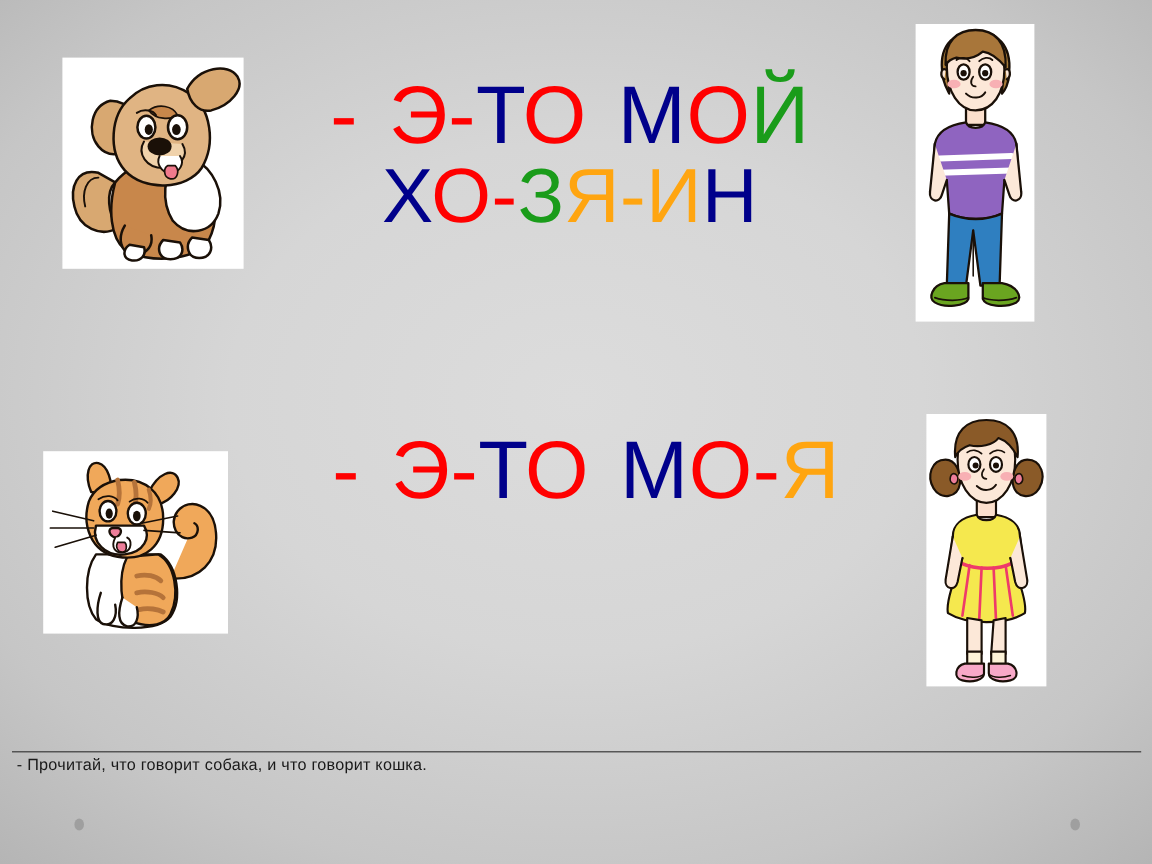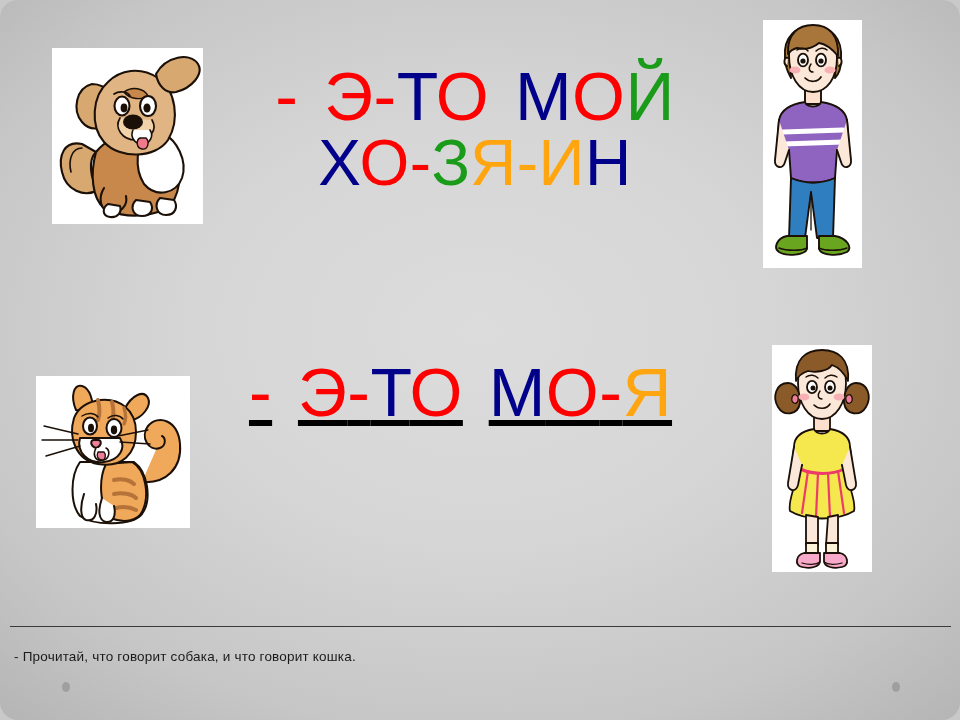--- a/index.html
+++ b/index.html
@@ -5,62 +5,60 @@
   html,body{margin:0;padding:0;}
   body{
     width:960px;height:720px;overflow:hidden;
     font-family:"Liberation Sans","DejaVu Sans",sans-serif;
     background:#c9c9c9;
   }
   #slide{
     position:relative;width:960px;height:720px;
     background:
       radial-gradient(ellipse 760px 560px at 50% 46%, #dcdcdc 0%, #d6d6d6 38%, #c6c6c6 72%, #b0b0b0 100%);
-    border-radius: 18px;
   }
 
   
   .pic{position:absolute;background:#ffffff;overflow:hidden;}
   .pic svg{display:block;width:100%;height:100%;}
 
   #dog-pic  {left:52px; top:48px;  width:151px; height:176px;}
   #boy-pic  {left:763px;top:20px;  width:99px;  height:248px;}
   #cat-pic  {left:36px; top:376px; width:154px; height:152px;}
   #girl-pic {left:772px;top:345px; width:100px; height:227px;}
 
   
   .wordblock{
     position:absolute;text-align:center;
     font-weight:400;letter-spacing:0.5px;
     line-height:1.02;
     white-space:nowrap;
     font-family:"Liberation Sans","DejaVu Sans",sans-serif;
   }
   #block-dog  {left:210px;top:62px; width:530px;font-size:68px;}
-  #block-cat  {left:188px;top:358px;width:545px;font-size:68px;text-decoration:underline;}
+  #block-cat  {left:216px;top:358px;width:545px;font-size:68px;}
   .wline{display:block;}
   .wline.l2{font-size:64px;}
   .sp{display:inline-block;width:0.38em;}
 
   .c-red   {color:#ff0000;}
   .c-blue  {color:#00008b;}
   .c-green {color:#1a9c1a;}
   .c-orange{color:#ffa510;}
 
   
   #footer-rule{
     position:absolute;left:10px;top:626px;width:941px;height:0;
     border-top:1px solid #3a3a3a;
   }
   #caption{
     position:absolute;left:14px;top:630px;width:920px;
     font-size:13.5px;color:#1a1a1a;text-align:left;
     font-family:"Liberation Sans","DejaVu Sans",sans-serif;
     letter-spacing:0.2px;
-    margin-top:19px;
   }
   .dot{
     position:absolute;width:8px;height:10px;border-radius:50%;
     background:#9a9a9a;opacity:.85;
   }
   #dot-left {left:62px; top:682px;}
   #dot-right{left:892px;top:682px;}
 </style>
 </head>
 <body>

